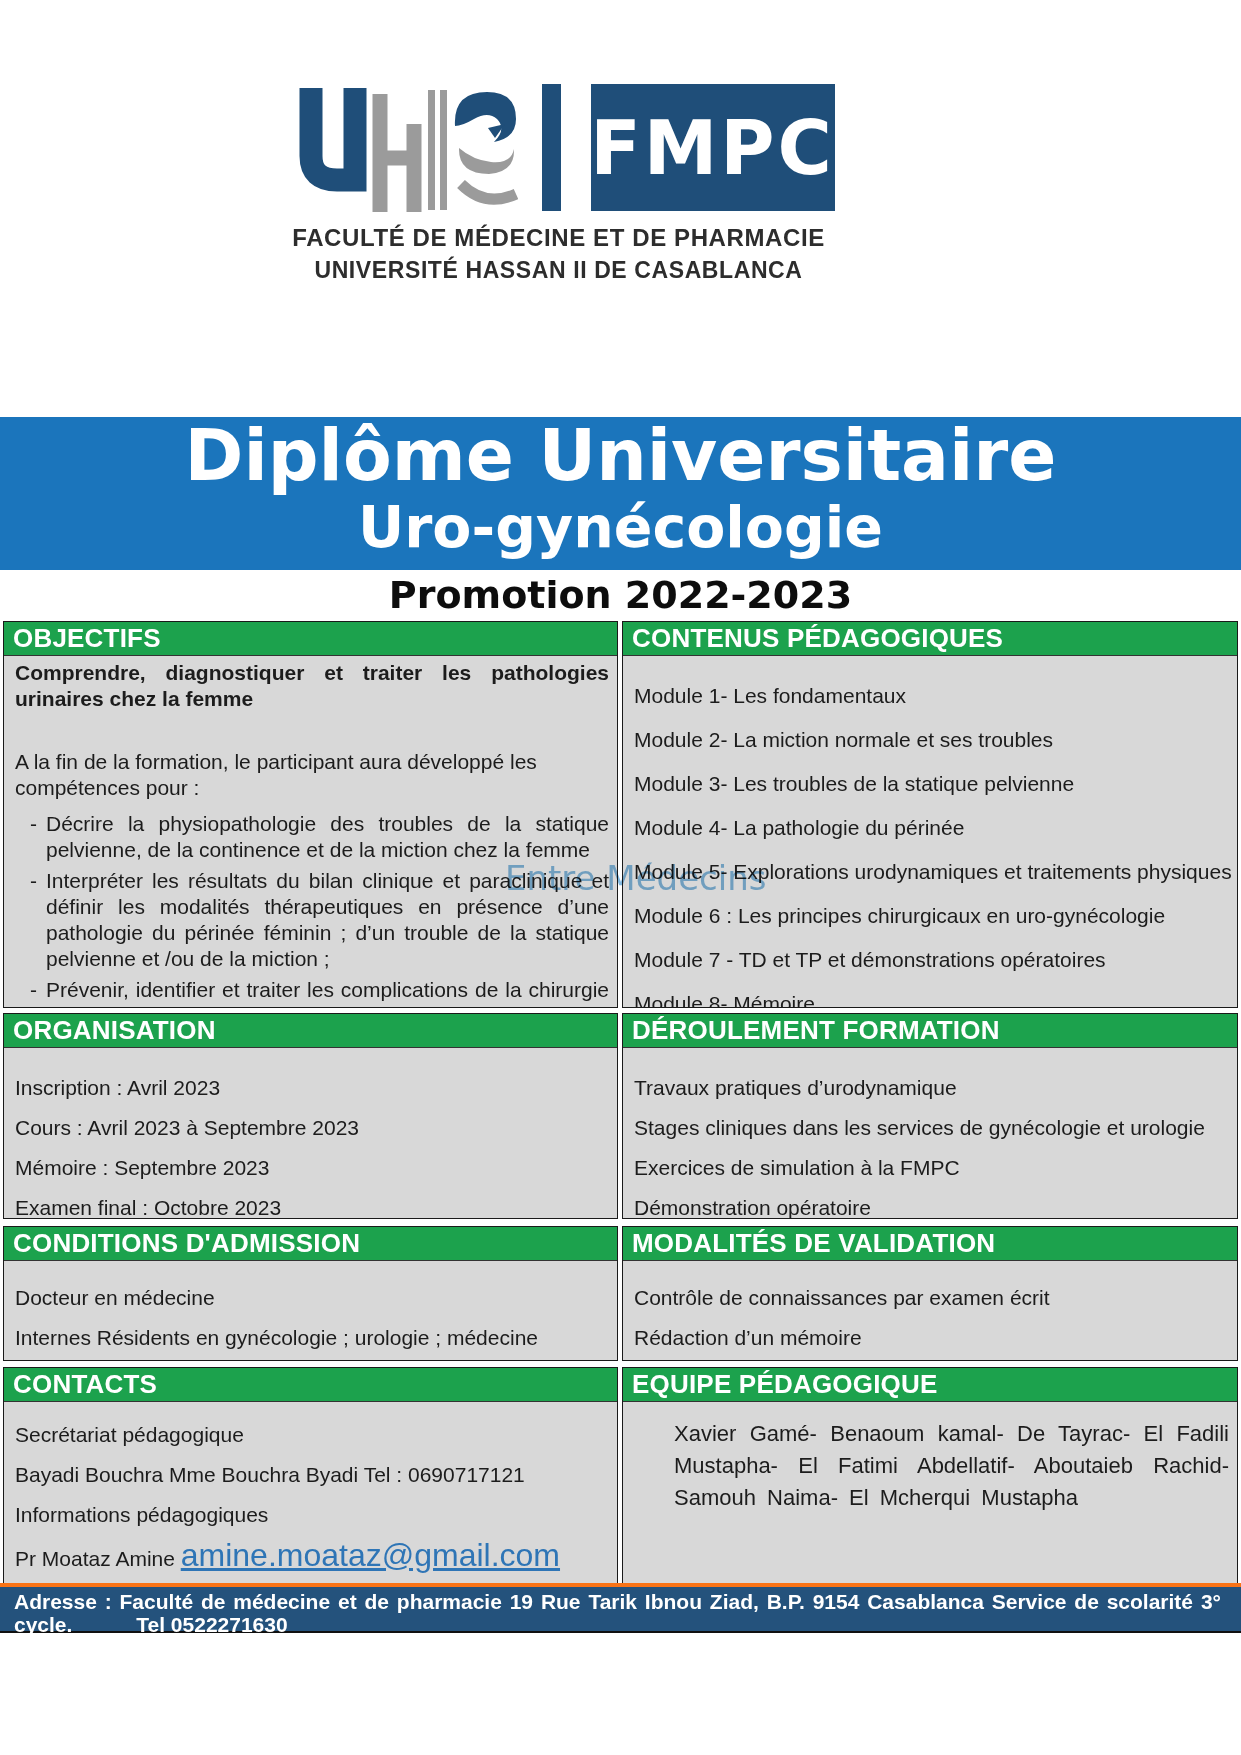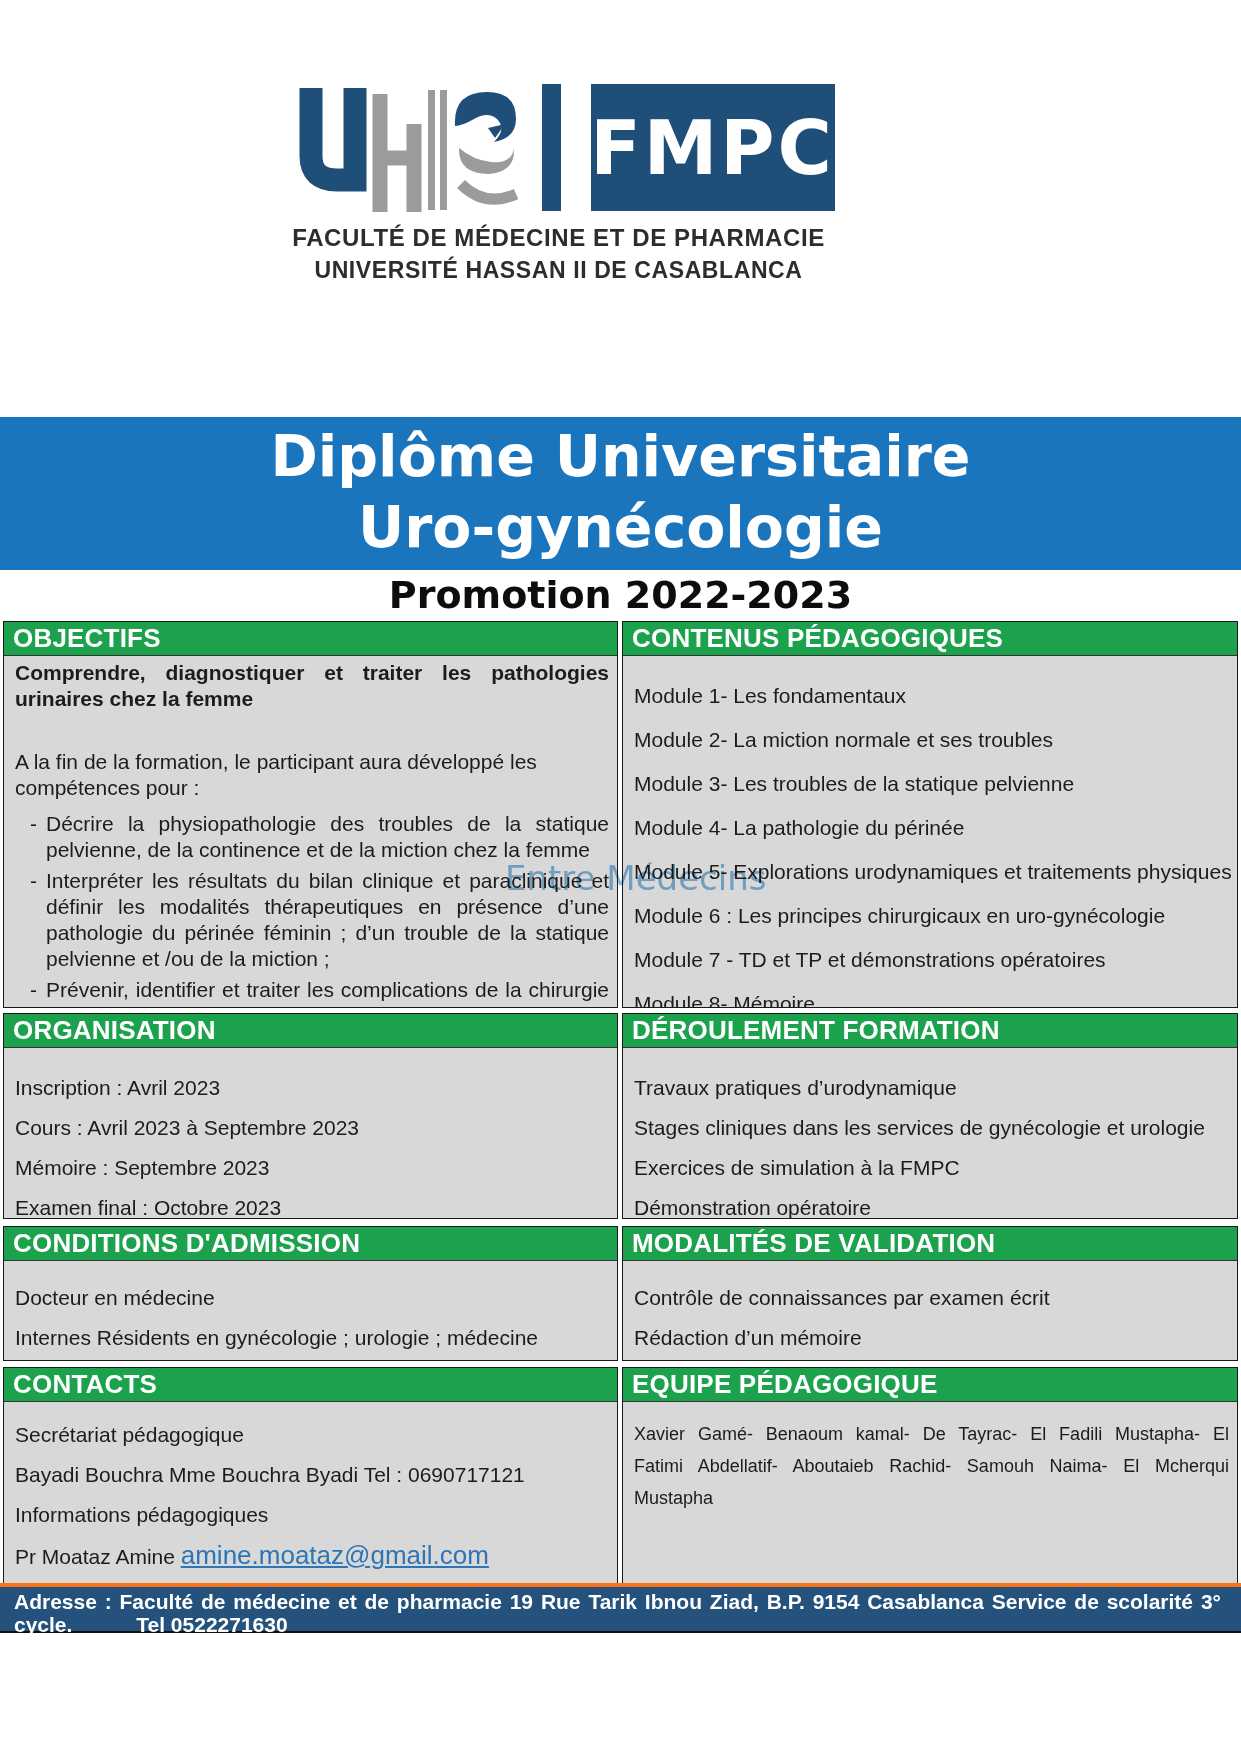--- a/index.html
+++ b/index.html
@@ -16,21 +16,21 @@
             font-family:"DejaVu Sans",sans-serif;font-weight:bold;font-size:74px;letter-spacing:3px;}
   .logo-text{position:absolute;top:224px;left:0;width:100%;text-align:center;
              transform:translateX(-62px);color:#2d2d2d;font-weight:bold;}
   .logo-text .l1{font-size:24px;letter-spacing:.6px;}
   .logo-text .l2{font-size:23px;margin-top:5px;letter-spacing:.6px;}
 
   
   .banner{position:absolute;top:417px;left:0;width:100%;height:153px;
           background:var(--banner-blue,#1B75BC);color:#fff;text-align:center;
           font-family:"DejaVu Sans",sans-serif;font-weight:bold;}
-  .banner .t1{font-size:57px;line-height:70px;margin-top:4px;}
+  .banner .t1{font-size:71px;line-height:70px;margin-top:4px;}
   .banner .t2{font-size:57px;line-height:72px;}
   .promotion{position:absolute;top:573px;left:0;width:100%;text-align:center;
              font-family:"DejaVu Sans",sans-serif;font-weight:bold;font-size:38px;color:#0d0d0d;}
 
   
   .block{position:absolute;background:var(--panel-gray,#D8D8D8);border:1px solid #1a1a1a;
          box-sizing:border-box;overflow:hidden;}
   .col-l{left:3px;width:615px;}
   .col-r{left:622px;width:616px;}
   .row1{top:621px;height:387px;}
@@ -56,25 +56,25 @@
   .org-body .item{line-height:28px;margin-bottom:12px;white-space:nowrap;}
   .cond-body{padding-top:22px;}
   .cond-body .item{line-height:30px;margin-bottom:10px;}
   .modal-body{padding-top:22px;}
   .modal-body .item{line-height:30px;margin-bottom:10px;white-space:nowrap;}
 
   
   .contacts-body{padding-top:20px;}
   .contact-label{font-weight:normal;line-height:26px;margin-bottom:14px;}
   .contact-line{line-height:26px;margin-bottom:14px;}
-  .email-link{color:var(--link-blue,#2E75B6);text-decoration:underline;font-size:26px;}
+  .email-link{color:var(--link-blue,#2E75B6);text-decoration:underline;font-size:32px;}
 
   
   .equipe-body{padding-top:16px;}
-  .equipe-text{line-height:32px;text-align:justify;font-size:18px;word-spacing:5px;}
+  .equipe-text{line-height:32px;text-align:justify;font-size:22px;word-spacing:5px;margin-left:40px;}
 
   
   .watermark{position:absolute;left:505px;top:858px;font-family:"DejaVu Sans",sans-serif;
              font-size:34px;color:var(--watermark-blue,#7AB5DF);mix-blend-mode:multiply;
              opacity:.92;z-index:9;pointer-events:none;white-space:nowrap;}
 
   
   .footer{position:absolute;top:1583px;left:0;width:100%;height:50px;
           background:var(--footer-navy,#24527C);color:#fff;font-weight:bold;font-size:21px;
           box-sizing:border-box;padding:3px 14px 0;border-top:4px solid #f97316;

